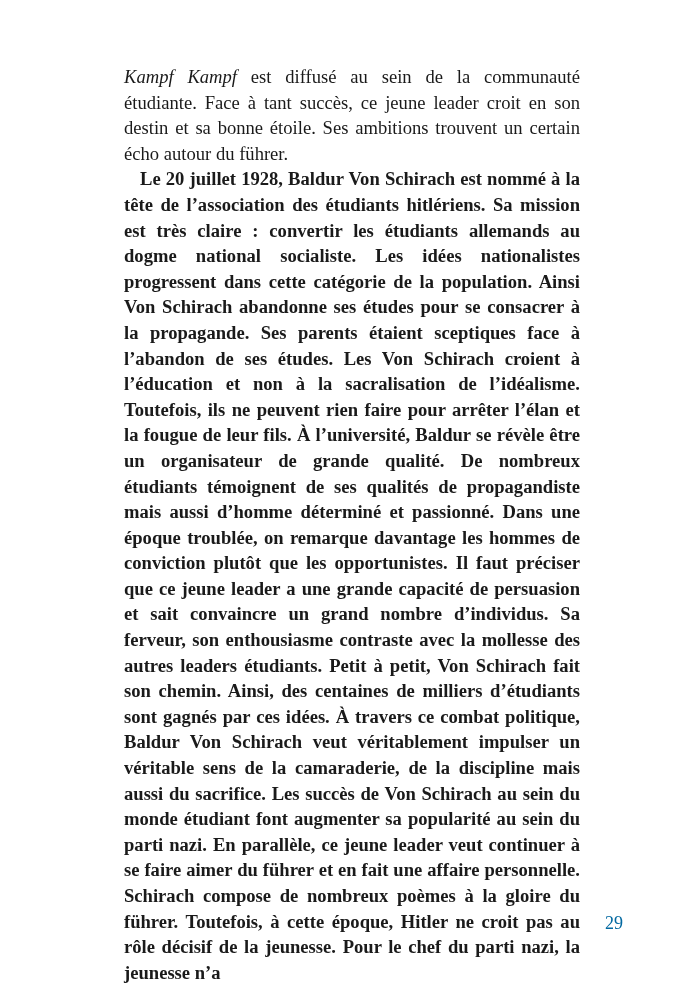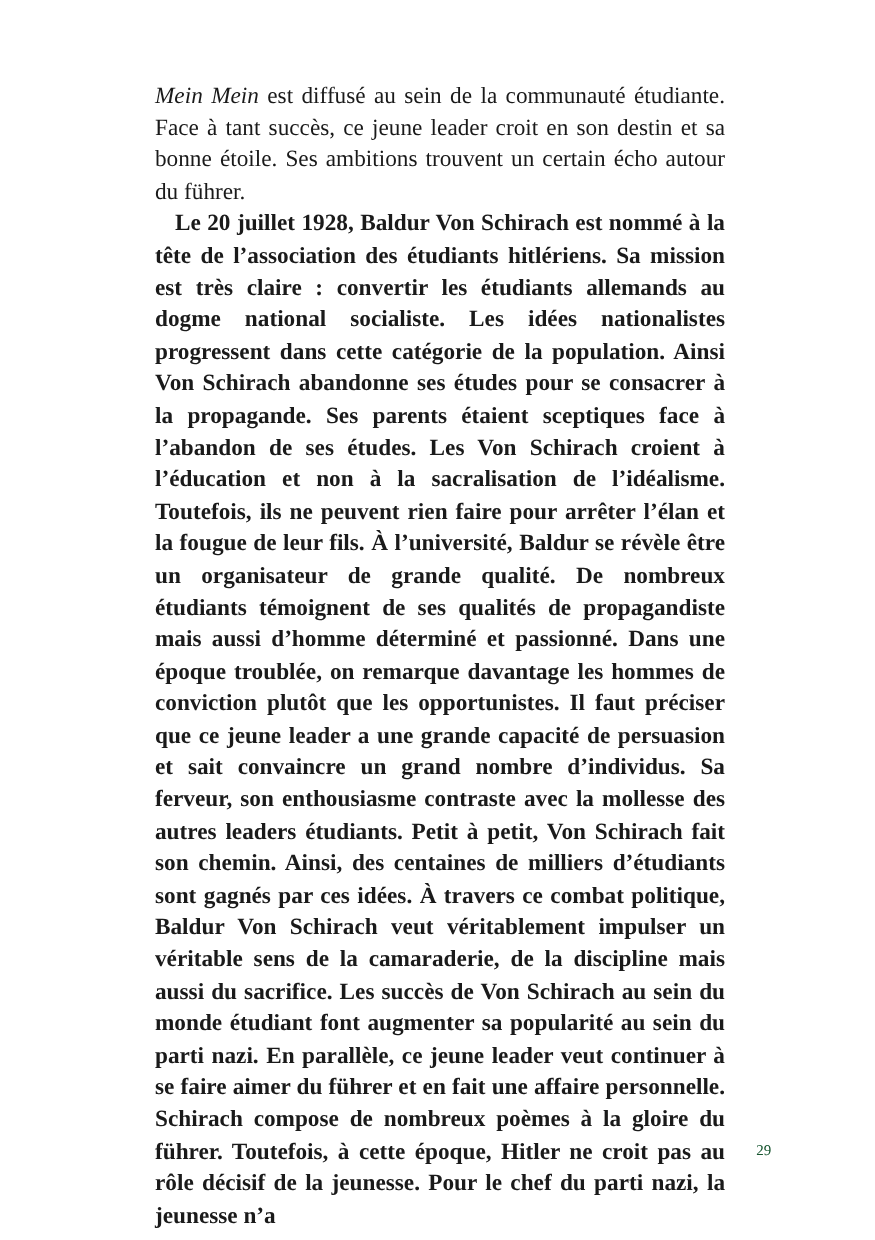--- a/index.html
+++ b/index.html
@@ -15,25 +15,25 @@
     color: #1a1a1a;
   }
   .para { margin: 0; text-align: justify; }
   .para.indent { text-indent: 16px; font-weight: bold; }
   .para .ital { font-style: italic; }
   .page-number {
     position: absolute;
     left: 605px;
     top: 913px;
     font-family: "Liberation Serif", serif;
-    font-size: 12px;
-    color: #14532d;
+    font-size: 18px;
+    color: #0369a1;
   }
 </style>
 </head>
 <body>
 
 <div class="page">
-  <p class="para"><span class="ital">Mein Mein</span><span> est diffusé au sein de la communauté étudiante. Face à tant succès, ce jeune leader croit en son destin et sa bonne étoile. Ses ambitions trouvent un certain écho autour du führer.</span></p>
+  <p class="para"><span class="ital">Kampf Kampf</span><span> est diffusé au sein de la communauté étudiante. Face à tant succès, ce jeune leader croit en son destin et sa bonne étoile. Ses ambitions trouvent un certain écho autour du führer.</span></p>
   <p class="para indent">Le 20 juillet 1928, Baldur Von Schirach est nommé à la tête de l’association des étudiants hitlériens. Sa mission est très claire : convertir les étudiants allemands au dogme national socialiste. Les idées nationalistes progressent dans cette catégorie de la population. Ainsi Von Schirach abandonne ses études pour se consacrer à la propagande. Ses parents étaient sceptiques face à l’abandon de ses études. Les Von Schirach croient à l’éducation et non à la sacralisation de l’idéalisme. Toutefois, ils ne peuvent rien faire pour arrêter l’élan et la fougue de leur fils. À l’université, Baldur se révèle être un organisateur de grande qualité. De nombreux étudiants témoignent de ses qualités de propagandiste mais aussi d’homme déterminé et passionné. Dans une époque troublée, on remarque davantage les hommes de conviction plutôt que les opportunistes. Il faut préciser que ce jeune leader a une grande capacité de persuasion et sait convaincre un grand nombre d’individus. Sa ferveur, son enthousiasme contraste avec la mollesse des autres leaders étudiants. Petit à petit, Von Schirach fait son chemin. Ainsi, des centaines de milliers d’étudiants sont gagnés par ces idées. À travers ce combat politique, Baldur Von Schirach veut véritablement impulser un véritable sens de la camaraderie, de la discipline mais aussi du sacrifice. Les succès de Von Schirach au sein du monde étudiant font augmenter sa popularité au sein du parti nazi. En parallèle, ce jeune leader veut continuer à se faire aimer du führer et en fait une affaire personnelle. Schirach compose de nombreux poèmes à la gloire du führer. Toutefois, à cette époque, Hitler ne croit pas au rôle décisif de la jeunesse. Pour le chef du parti nazi, la jeunesse n’a</p>
 </div>
 
 <div class="page-number">29</div>
 
 </body></html>

